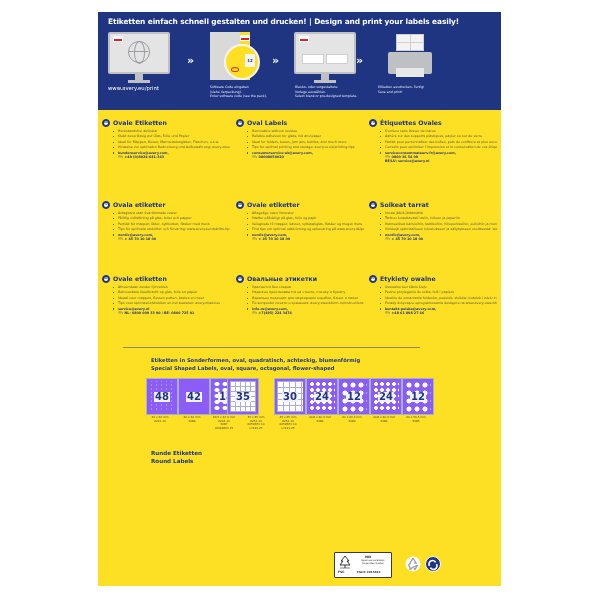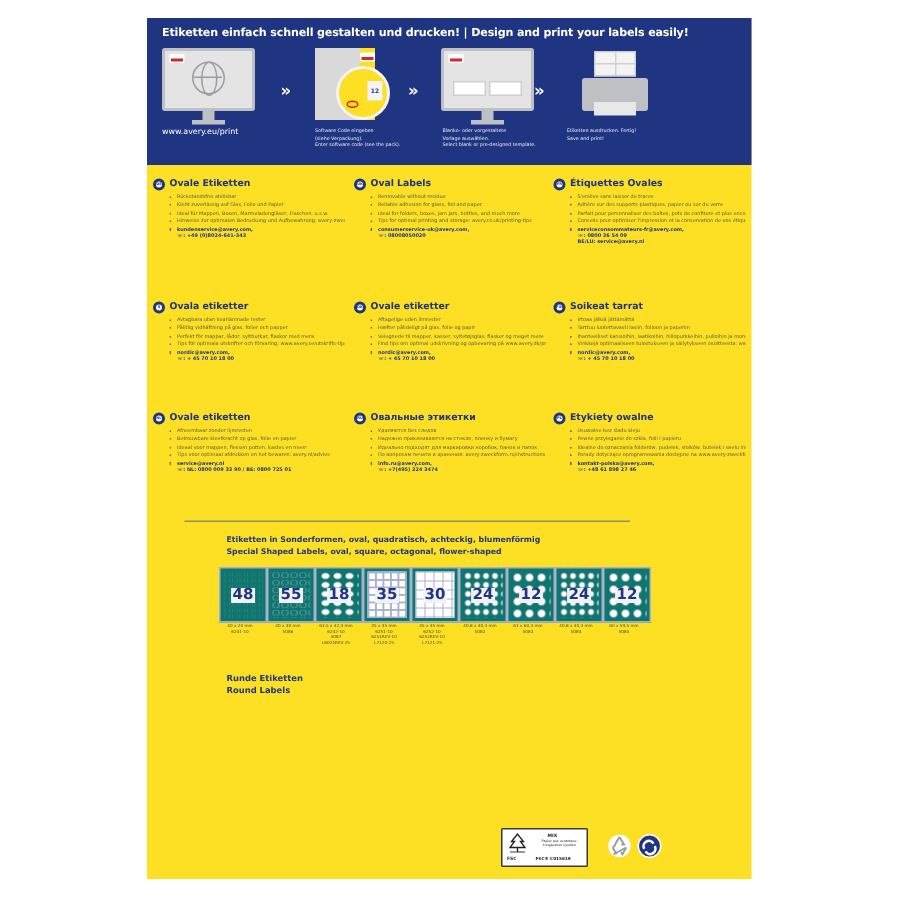--- a/index.html
+++ b/index.html
@@ -99,21 +99,21 @@
     }
     .bullets li.contact { color: #1f3582; font-weight: bold; }
 
     .divider { position: absolute; left: 25px; top: 335px; width: 297px; height: 1px; background: #8c8c6a; }
 
     .special-title {
       position: absolute; left: 53px; font-size: 5.2px; font-weight: bold; color: #1f3582; white-space: nowrap;
     }
 
     .sheet {
-      position: absolute; top: 366px; width: 32px; height: 37px; background: #0f766e;
+      position: absolute; top: 366px; width: 32px; height: 37px; background: #8b5cf6;
       border: 1px solid #a9afd0;
     }
     .sheet-inner {
       position: absolute; left: 2px; top: 2px; right: 2px; bottom: 2px;
       background-image: radial-gradient(ellipse at center, transparent 45%, #b3b9d9 50%, transparent 58%);
       background-size: 5px 4px;
     }
     .sheet-inner.round {
       background-image: radial-gradient(circle at center, #ffffff 38%, #b3b9d9 44%, transparent 52%);
       background-size: 7px 7px;
@@ -373,27 +373,27 @@
 
   <div class="special-title" style="top:345px;">Etiketten in Sonderformen, oval, quadratisch, achteckig, blumenförmig</div>
   <div class="special-title" style="top:353px;">Special Shaped Labels, oval, square, octagonal, flower-shaped</div>
 
   <div class="sheet" style="left:48px;">
     <div class="sheet-inner"></div>
     <div class="sheet-num">48</div>
   </div>
   <div class="sheet" style="left:80px;">
     <div class="sheet-inner" style="background-size:6px 5px;"></div>
-    <div class="sheet-num">55</div>
+    <div class="sheet-num">42</div>
   </div>
   <div class="sheet" style="left:112px;text-align:right;">
     <div class="sheet-inner big-oval"></div>
     <div class="sheet-num">18</div>
   </div>
-  <div class="sheet" style="left:144px;text-align:right;">
+  <div class="sheet" style="left:129px;text-align:right;">
     <div class="sheet-inner square"></div>
     <div class="sheet-num">35</div>
   </div>
   <div class="sheet" style="left:176px;">
     <div class="sheet-inner square-big"></div>
     <div class="sheet-num">30</div>
   </div>
   <div class="sheet" style="left:208px;">
     <div class="sheet-inner round" style="background-size:6px 6px;"></div>
     <div class="sheet-num">24</div>

